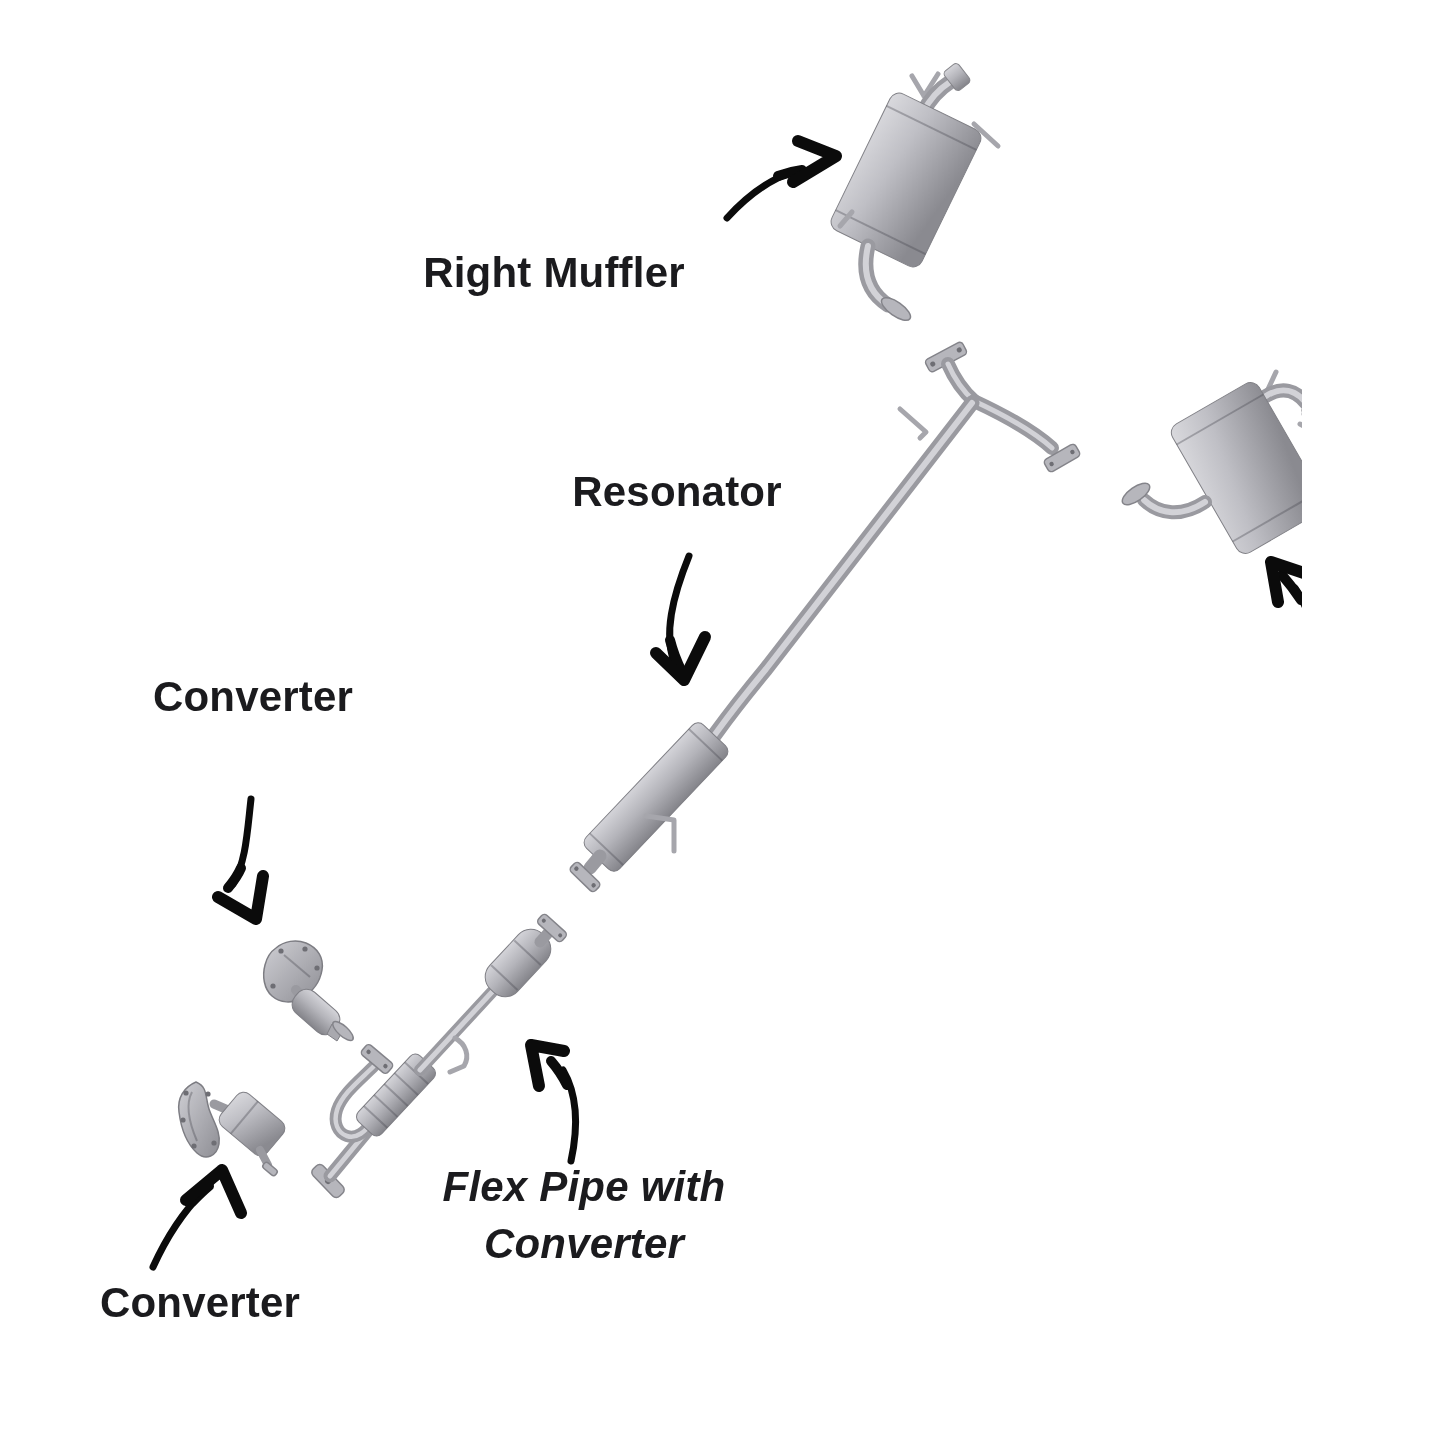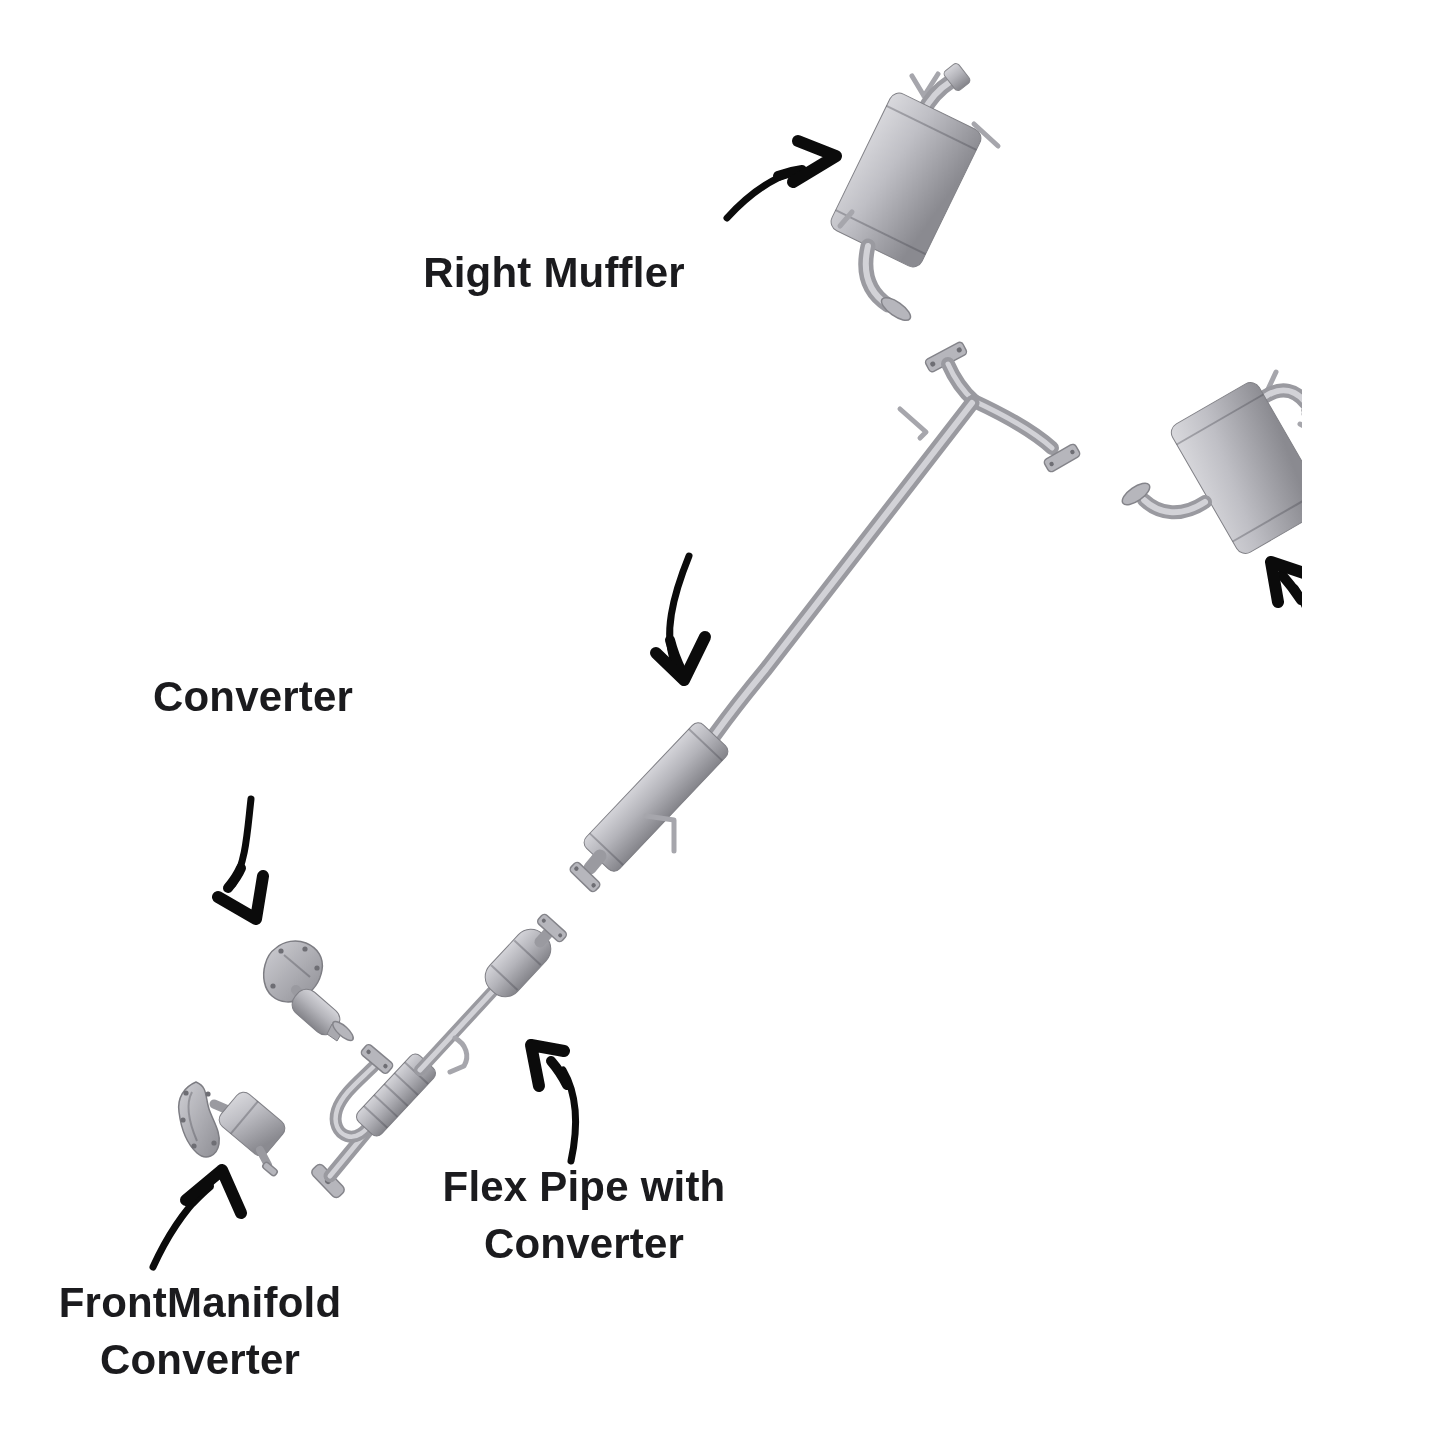--- a/index.html
+++ b/index.html
@@ -242,29 +242,31 @@
       <path class="arrow-tail" d="M 571 1161 C 579 1124 577 1094 563 1070"></path>
       <path class="arrow-tail2" d="M 567 1085 C 563 1077 557 1068 551 1061"></path>
       <path class="arrow-head" d="M 531 1045 L 564 1051 M 531 1045 L 539 1086"></path>
     </g>
   </svg>
 
   <div class="label" style="left:554px; top:244px;">
     <span>Right Muffler</span>
   </div>
 
+  <div class="label" style="left:677px; top:463px;">
+    <span>Resonator</span>
+  </div>
 
 
   <div class="label" style="left:253px; top:668px;">
     <span>Converter</span>
   </div>
 
   <div class="label" style="left:200px; top:1274px;">
-    <span>FrontManifold</span>
     <span>Converter</span>
   </div>
 
-  <div class="label" style="left:584px; top:1158px;">
+  <div class="label" style="left:584px; top:1158px;font-style:italic;">
     <span>Flex Pipe with</span>
     <span>Converter</span>
   </div>
 
 </div>
 
 </body></html>

